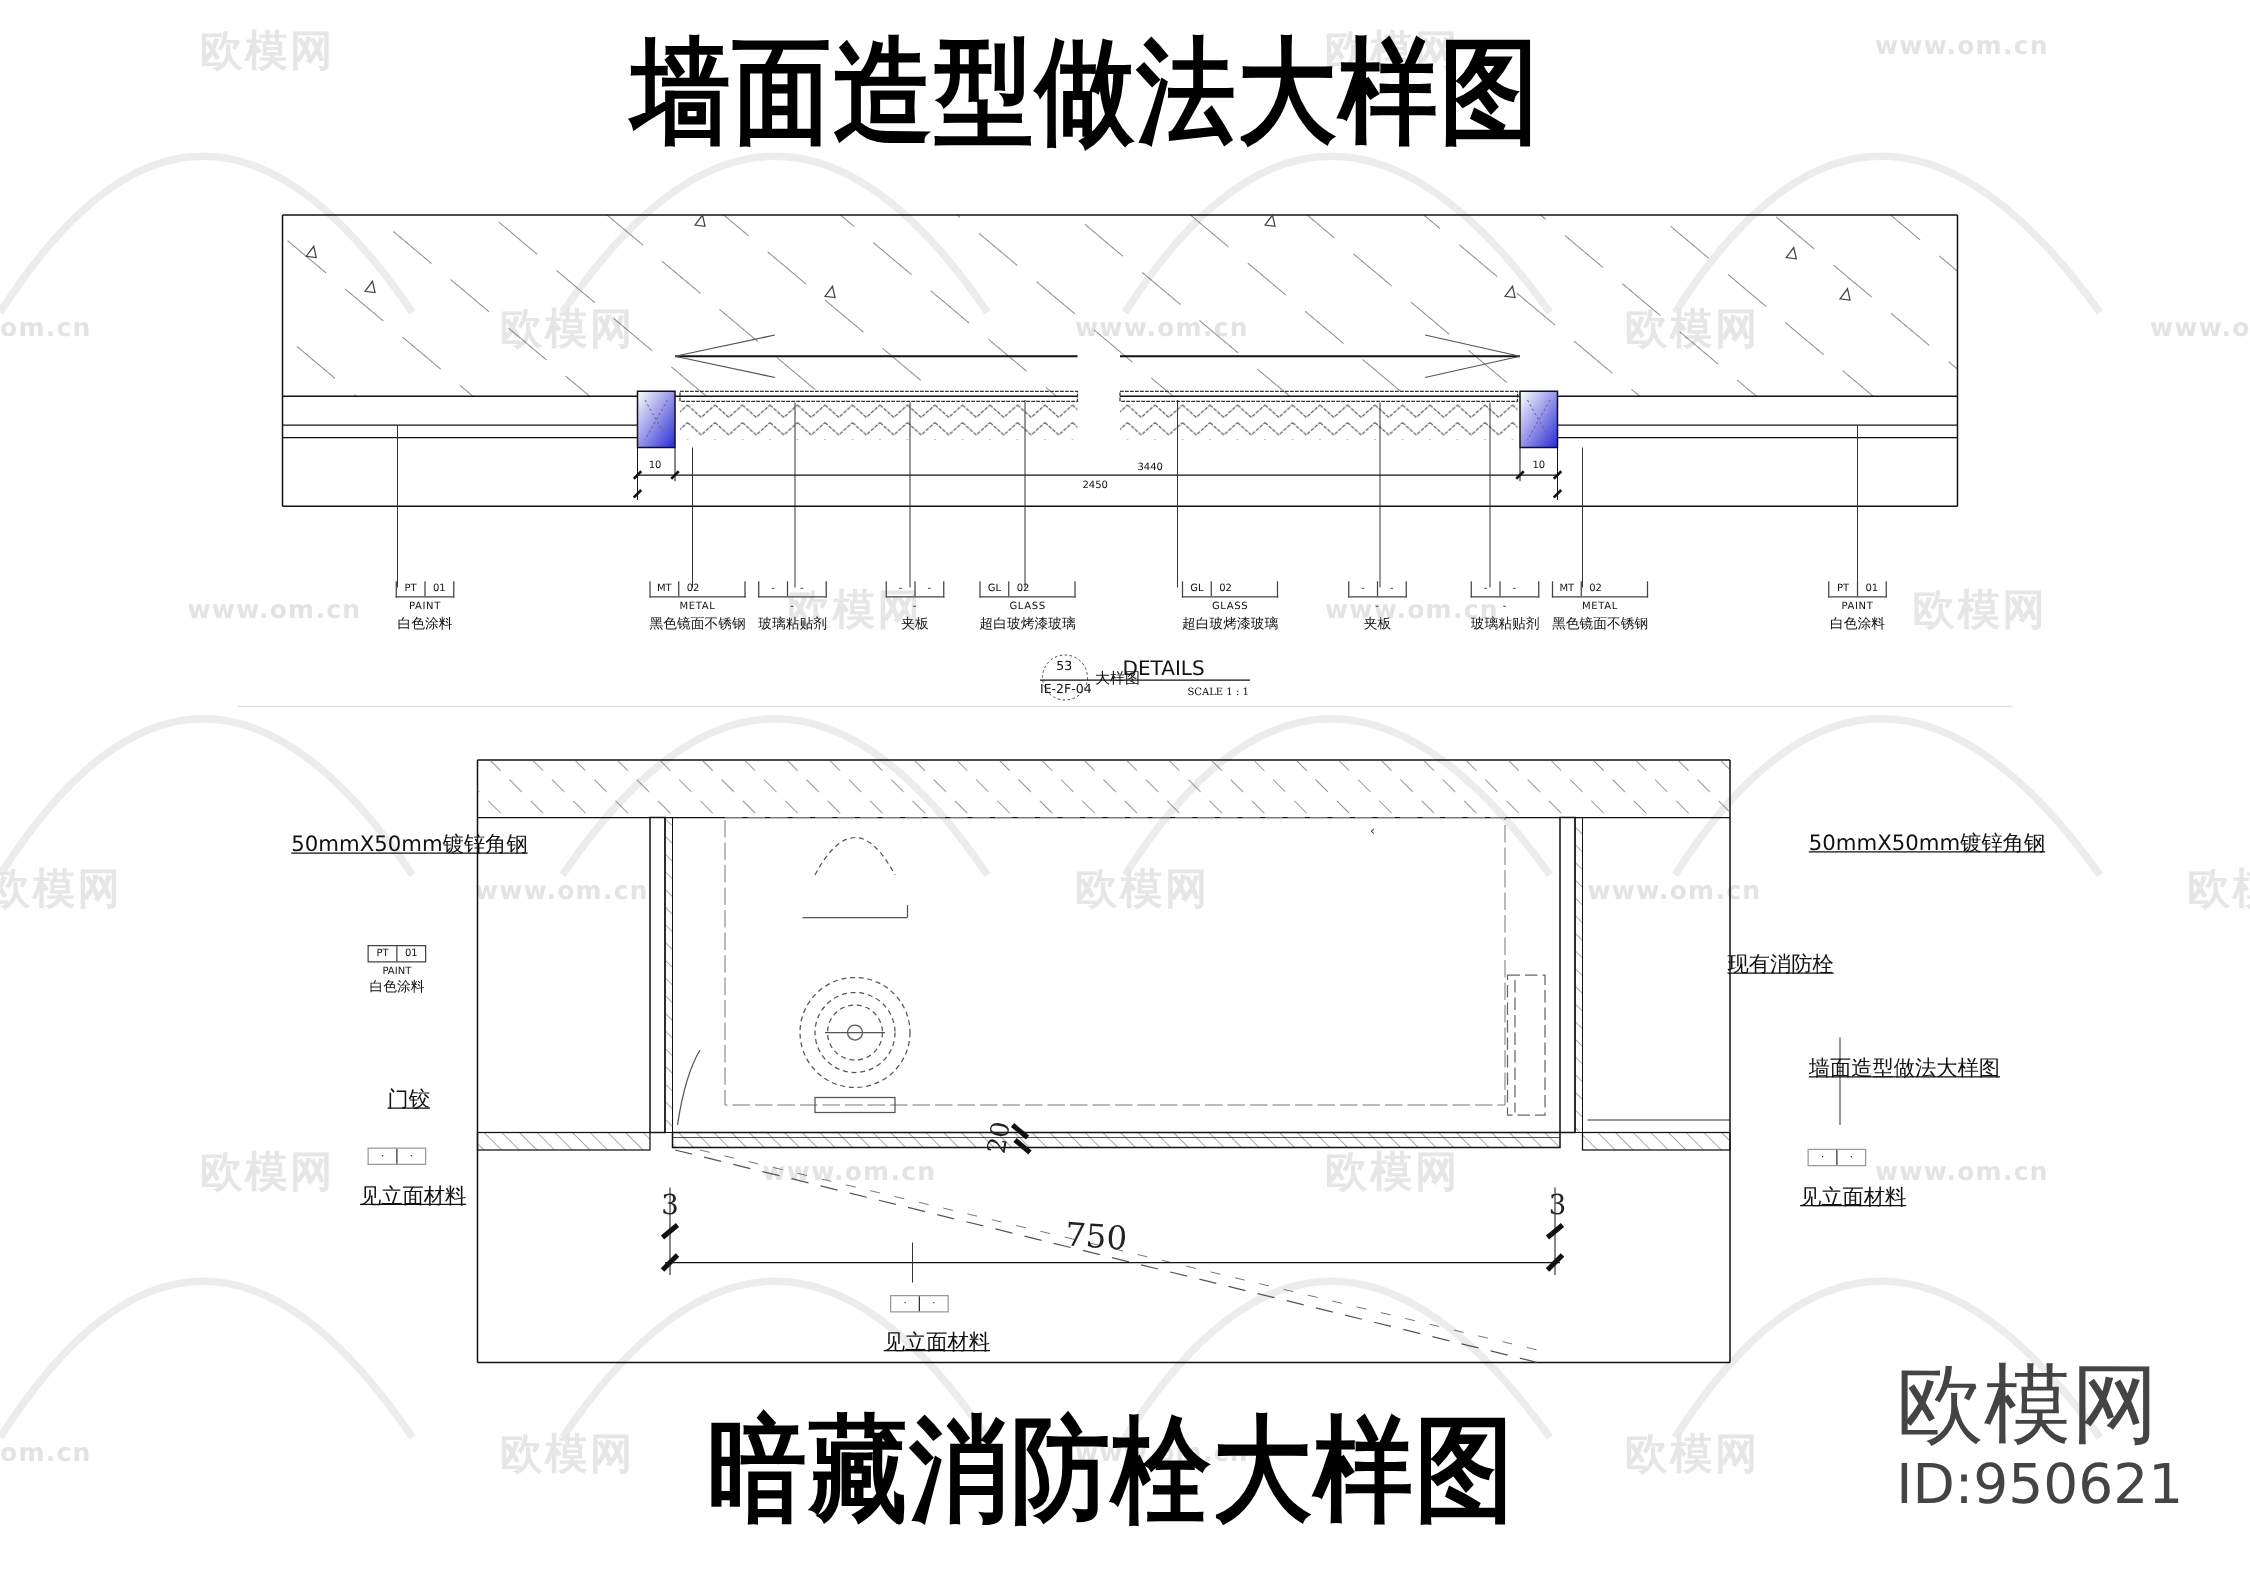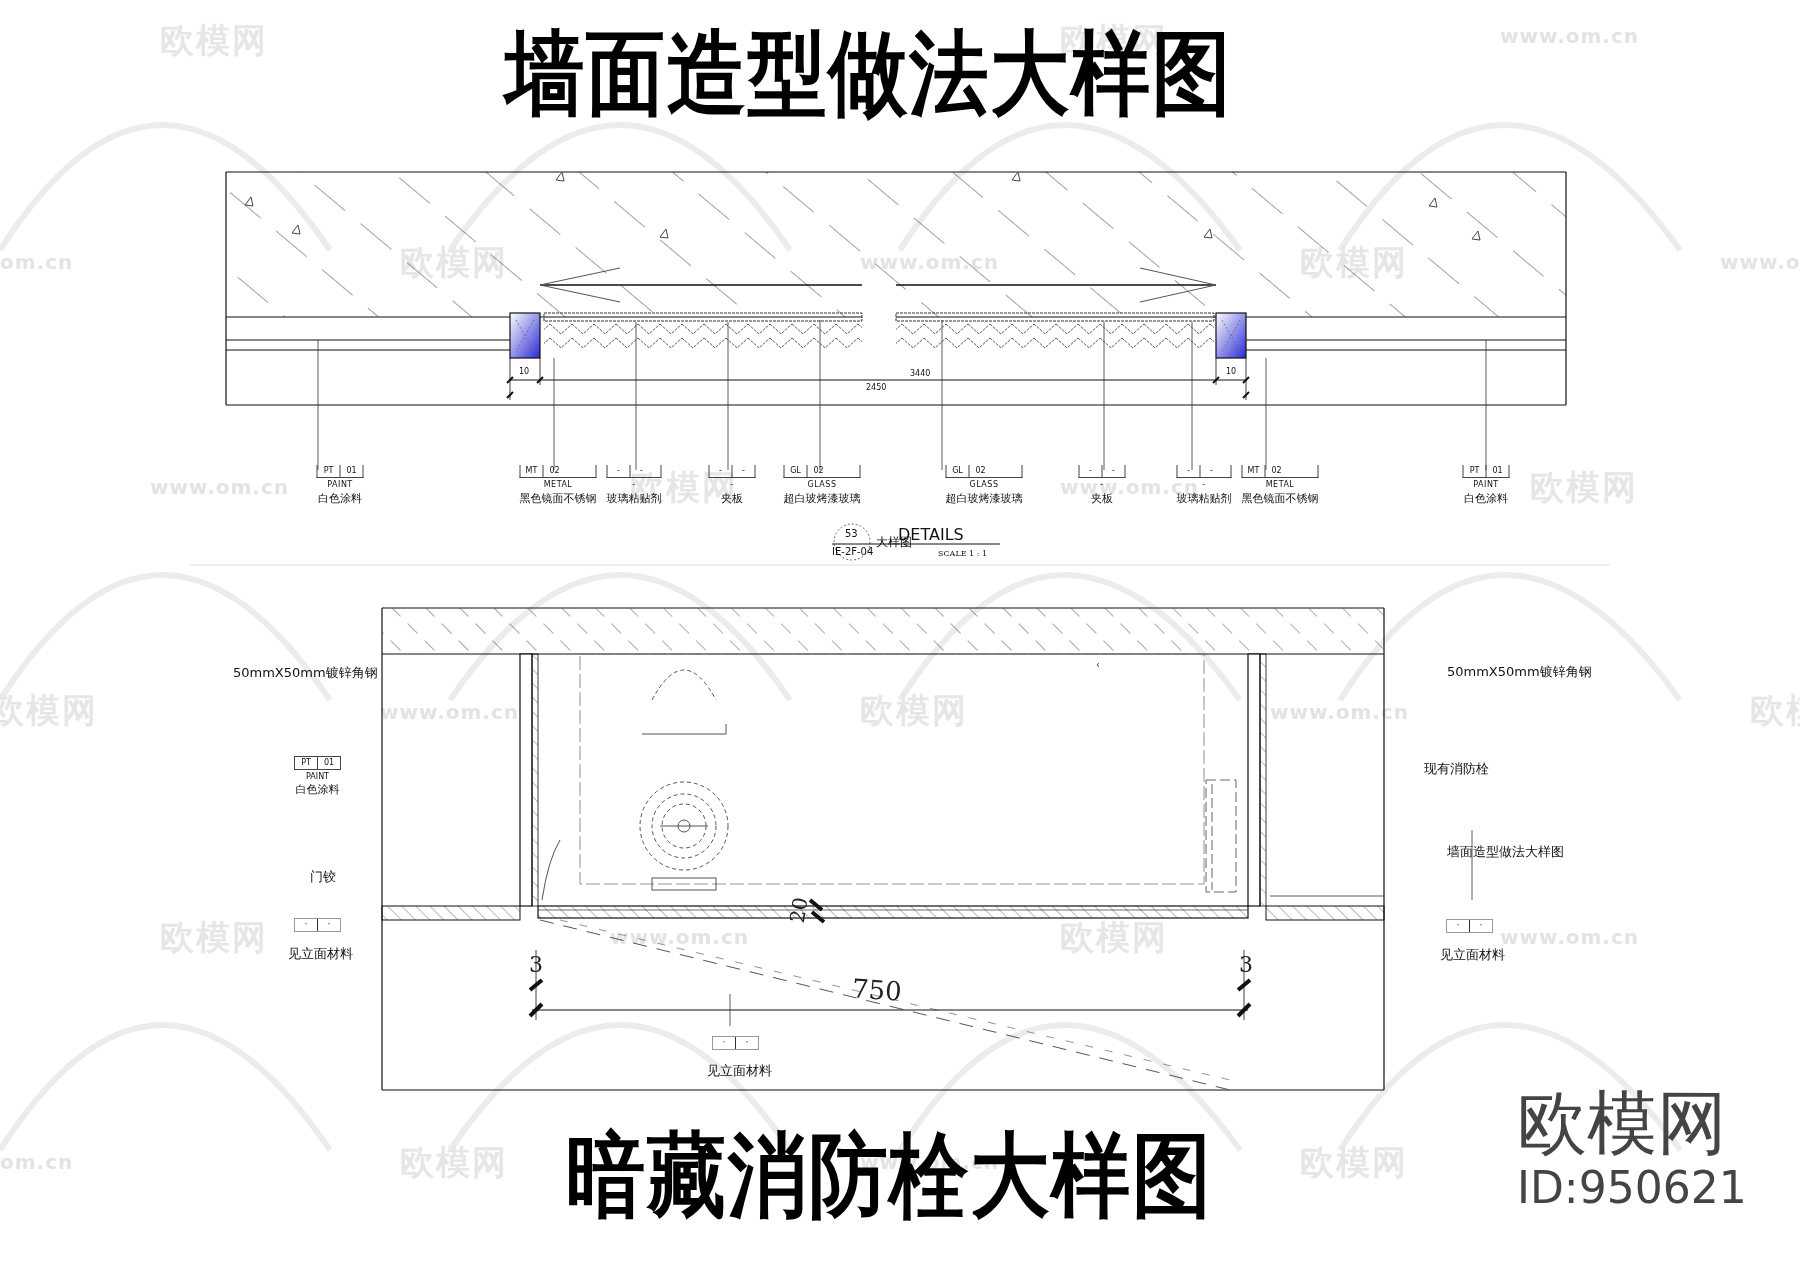--- a/index.html
+++ b/index.html
@@ -9,21 +9,21 @@
   .lbl-sm{font-size:8px;color:#111;white-space:nowrap;line-height:1;}
   .callout{position:absolute;text-align:center;transform:translateX(-50%);}
   .callout .box{display:flex;border:1px solid #444;border-top:none;height:12px;font-size:8px;line-height:12px;}
   .callout .box span{width:22px;text-align:center;}
   .callout .box span+span{border-left:1px solid #444;}
   .callout .mat{font-size:8px;margin-top:2px;letter-spacing:0.5px;}
   .callout .cn{font-size:11px;margin-top:2px;}
   .wm{position:absolute;color:#e6e6e6;font-weight:bold;font-size:34px;white-space:nowrap;letter-spacing:2px;}
   .wm-url{position:absolute;color:#e3e3e3;font-weight:bold;font-size:20px;white-space:nowrap;letter-spacing:1px;}
   .brand{position:absolute;color:#444;font-family:"DejaVu Sans",sans-serif;white-space:nowrap;line-height:1;}
-  .note{position:absolute;font-size:13px;white-space:nowrap;}
+  .note{position:absolute;font-size:17px;white-space:nowrap;text-decoration:underline;}
 </style>
 </head>
 <body>
 
 <div>
   <svg class="abs" style="left:0;top:0" width="1800" height="1266">
     <g fill="none" stroke="#ececec" stroke-width="6">
       <path d="M0 250 Q 160 0 330 250"></path>
       <path d="M450 250 Q 620 0 790 250"></path>
       <path d="M900 250 Q 1060 0 1240 250"></path>
@@ -245,21 +245,21 @@
 
 <div class="abs" style="left:832px;top:522px;width:180px;height:40px">
   <svg class="abs" style="left:0;top:0" width="180" height="40">
     <circle cx="20" cy="20" r="18" fill="none" stroke="#444" stroke-width="0.8" stroke-dasharray="2 2"></circle>
     <line x1="0" y1="22" x2="168" y2="22" stroke="#111" stroke-width="1"></line>
   </svg>
   <div class="abs" style="left:13px;top:6px;font-size:10px">53</div>
   <div class="abs" style="left:0px;top:24px;font-size:10px">IE-2F-04</div>
   <div class="abs" style="left:66px;top:3px;font-size:16px">DETAILS</div>
   <div class="abs" style="left:44px;top:12px;font-size:12px">大样图</div>
-  <div class="abs" style="left:106px;top:27px;font-size:8px;font-family:'DejaVu Serif',serif">SCALE 1 : 1</div>
+  <div class="abs" style="left:118px;top:27px;font-size:8px;font-family:'DejaVu Serif',serif">SCALE 1 : 1</div>
 </div>
 
 <svg class="abs" style="left:0;top:590px" width="1800" height="520">
   <defs>
     <pattern id="hatchB" width="24" height="24" patternUnits="userSpaceOnUse" patternTransform="rotate(-45)">
       <line x1="0" y1="0" x2="0" y2="24" stroke="#555" stroke-width="1" stroke-dasharray="14 10"></line>
     </pattern>
     <pattern id="hatchC" width="10" height="10" patternUnits="userSpaceOnUse" patternTransform="rotate(-45)">
       <line x1="0" y1="0" x2="0" y2="10" stroke="#555" stroke-width="0.8"></line>
     </pattern>
@@ -346,21 +346,21 @@
   <div style="font-size:11px;margin-top:1px">白色涂料</div>
 </div>
 <div class="note" style="left:310px;top:868px">门铰</div>
 <div class="abs" style="left:294px;top:918px;display:flex;border:1px solid #999;height:12px;font-size:8px;line-height:12px">
   <span style="width:22px;text-align:center">·</span>
     <span style="width:22px;text-align:center;border-left:1px solid #333">·</span>
 </div>
 <div class="note" style="left:288px;top:945px">见立面材料</div>
 
 <div class="note" style="left:1447px;top:663px">50mmX50mm镀锌角钢</div>
-<div class="note" style="left:1424px;top:760px">现有消防栓</div>
+<div class="note" style="left:1382px;top:760px">现有消防栓</div>
 <div class="note" style="left:1447px;top:843px">墙面造型做法大样图</div>
 <div class="abs" style="left:1446px;top:919px;display:flex;border:1px solid #999;height:12px;font-size:8px;line-height:12px">
   <span style="width:22px;text-align:center">·</span>
     <span style="width:22px;text-align:center;border-left:1px solid #333">·</span>
 </div>
 <div class="note" style="left:1440px;top:946px">见立面材料</div>
 
 <div class="abs" style="left:712px;top:1036px;display:flex;border:1px solid #999;height:12px;font-size:8px;line-height:12px">
   <span style="width:22px;text-align:center">·</span>
     <span style="width:22px;text-align:center;border-left:1px solid #333">·</span>

